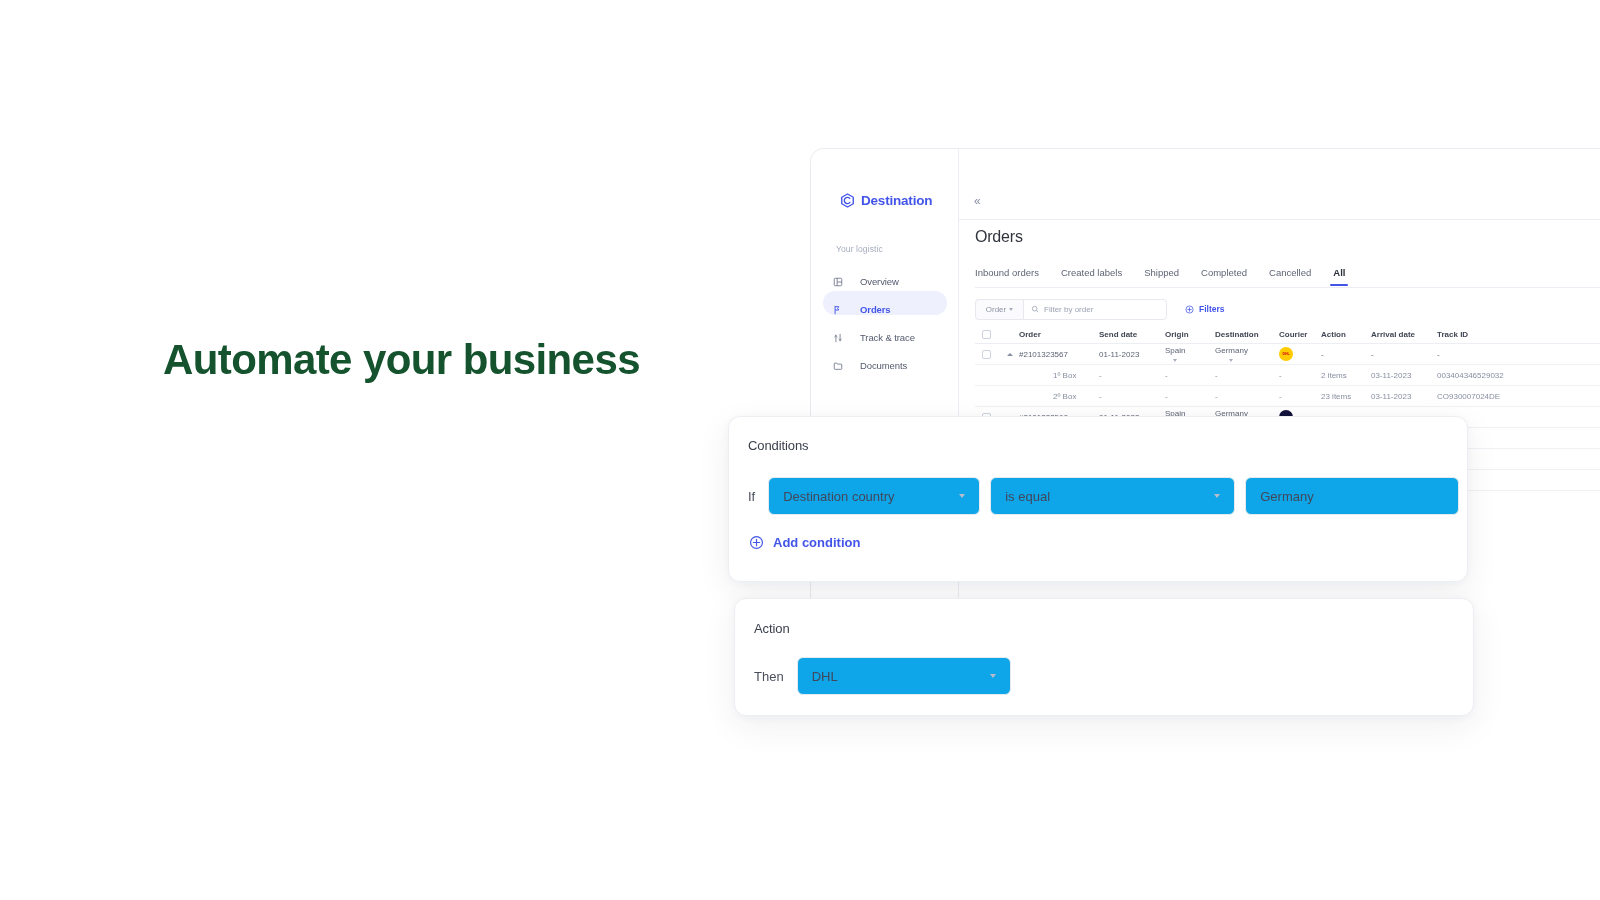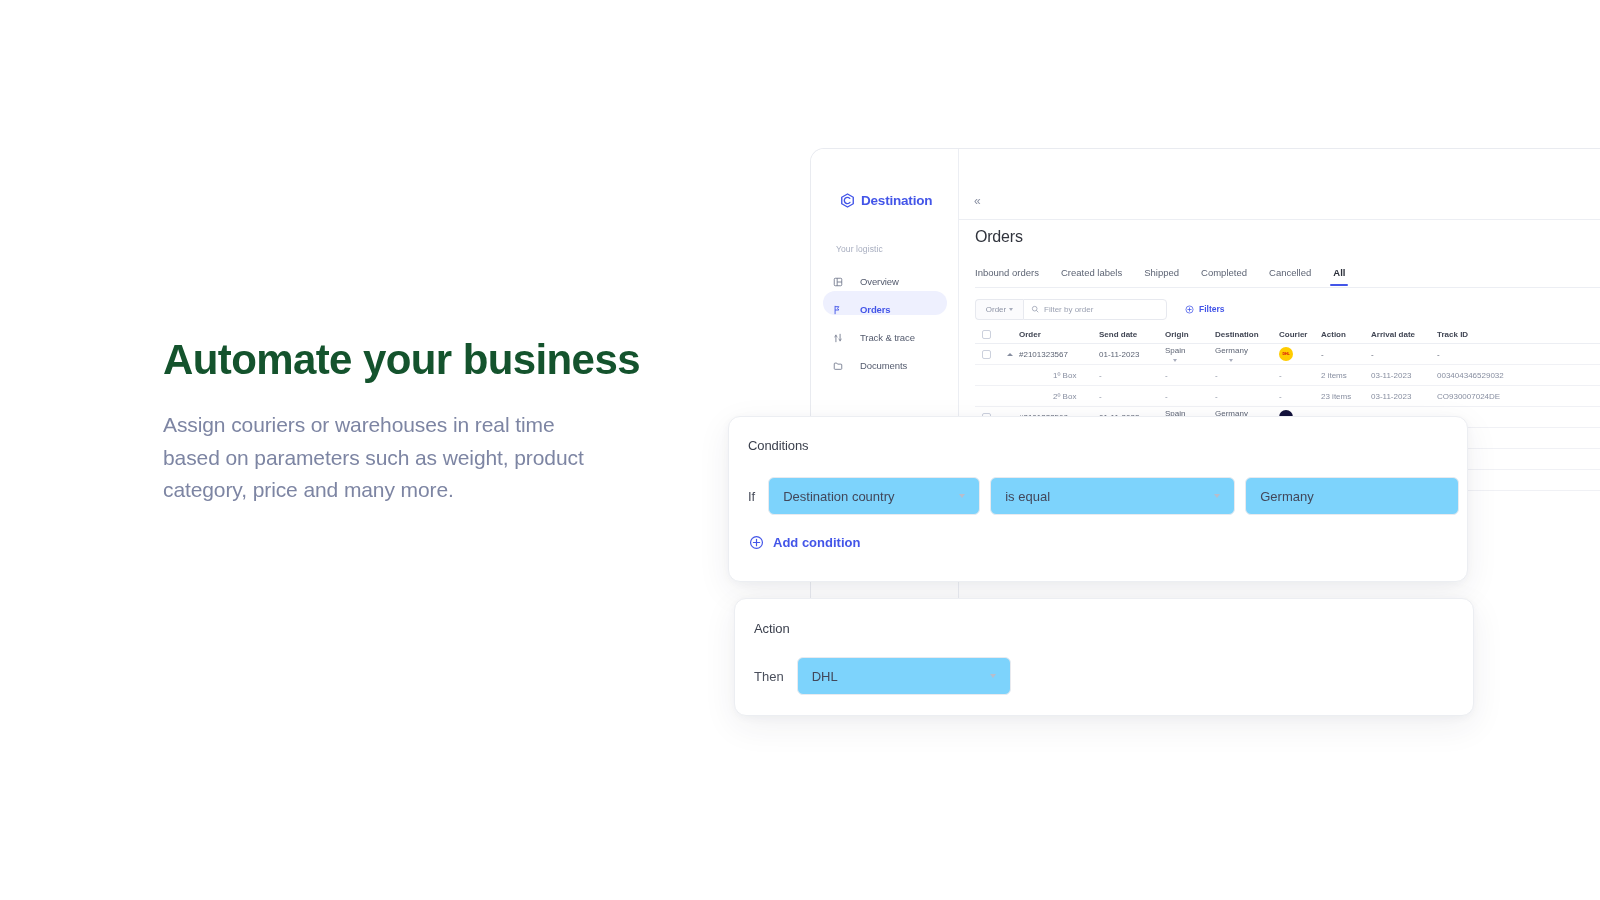--- a/index.html
+++ b/index.html
@@ -343,21 +343,21 @@
 
   .rule-lead {
     font-size: 13px;
     color: #4a4f5c;
     margin-right: 3px;
   }
   .field {
     height: 38px;
     border: 1px solid #e8eaef;
     border-radius: 6px;
-    background: #7dd3fc;
+    background: #0ea5e9;
     display: flex;
     align-items: center;
     padding: 0 14px;
     font-size: 13px;
     color: #42475a;
     cursor: pointer;
   }
   .field.sel { justify-content: space-between; }
   .field .caret {
     width: 0; height: 0;
@@ -385,21 +385,20 @@
     cursor: pointer;
   }
 </style>
 </head>
 <body>
 
 <div id="stage">
 
   <div class="hero-copy">
     <h1 class="hero-title">Automate your business</h1>
-    <p class="hero-sub">Assign couriers or warehouses in real time based on parameters such as weight, product category, price and many more.</p>
   </div>
 
   <div class="app-window">
 
     <div class="app-sidebar">
 
       <div class="brand">
         <svg class="brand-mark" viewBox="0 0 24 24">
           <path d="M12 1.6 21.2 6.8v10.4L12 22.4 2.8 17.2V6.8z" fill="none" stroke="#4355e8" stroke-width="2.2" stroke-linejoin="round"></path>
           <path d="M15.6 8.6a5 5 0 1 0 .3 6.4" fill="none" stroke="#4355e8" stroke-width="2.2" stroke-linecap="round"></path>

